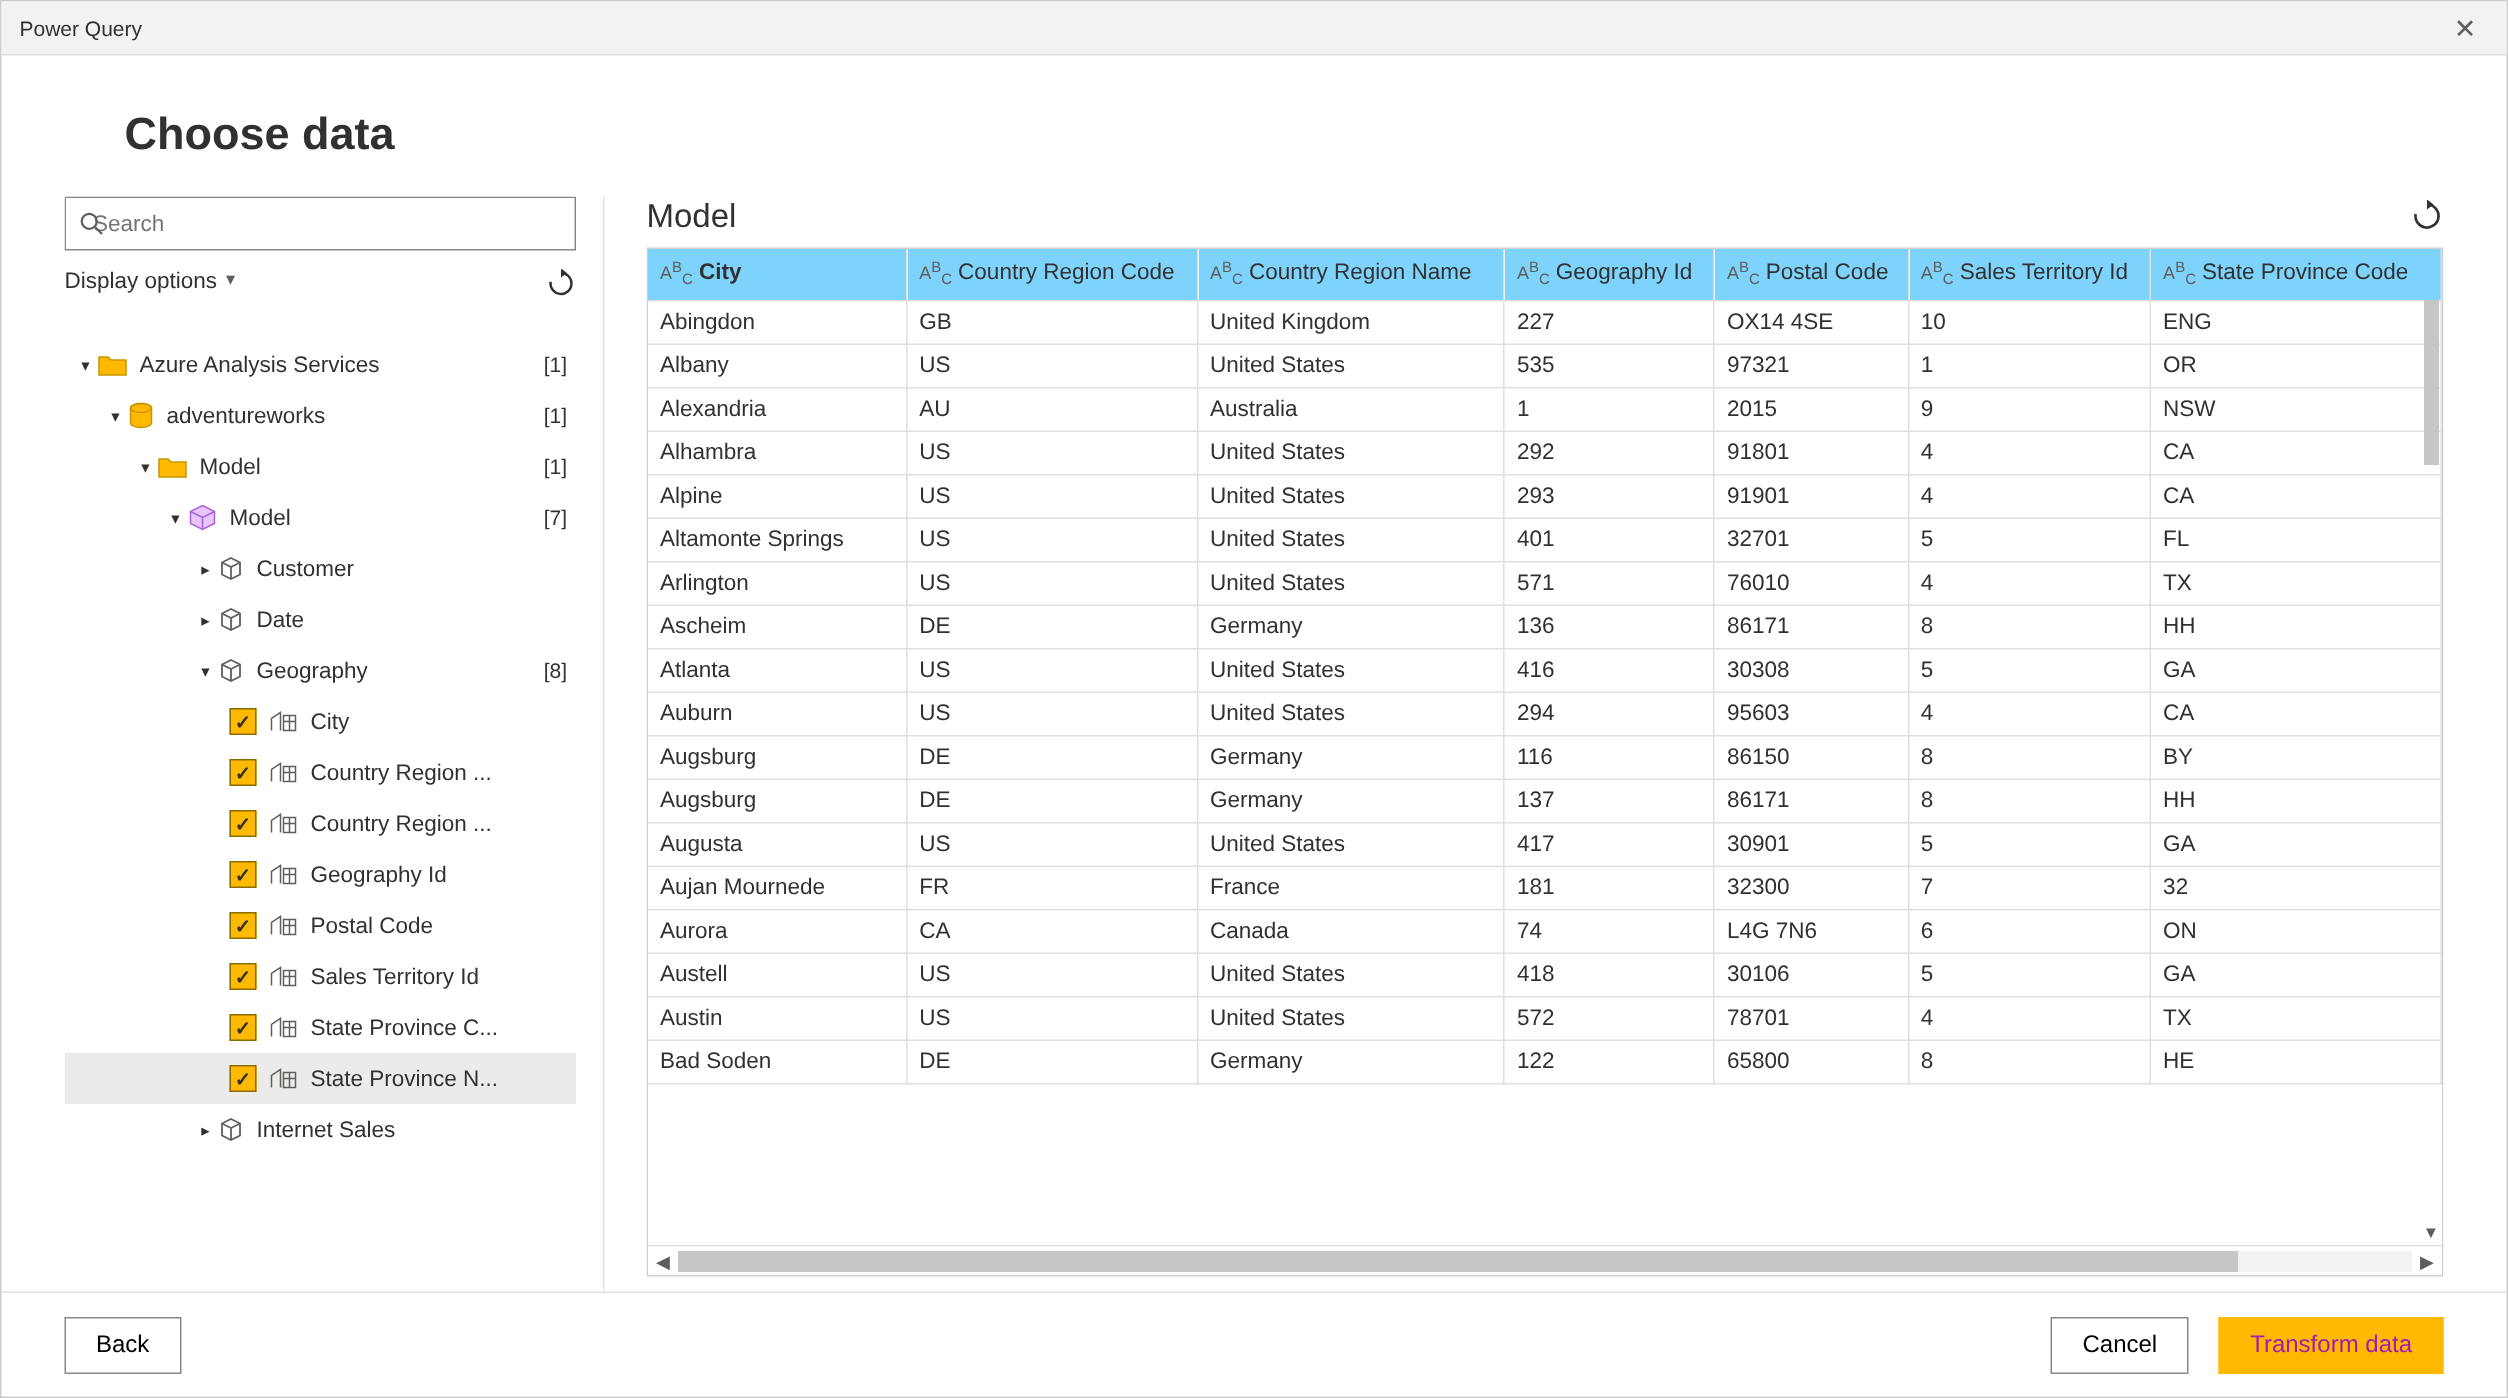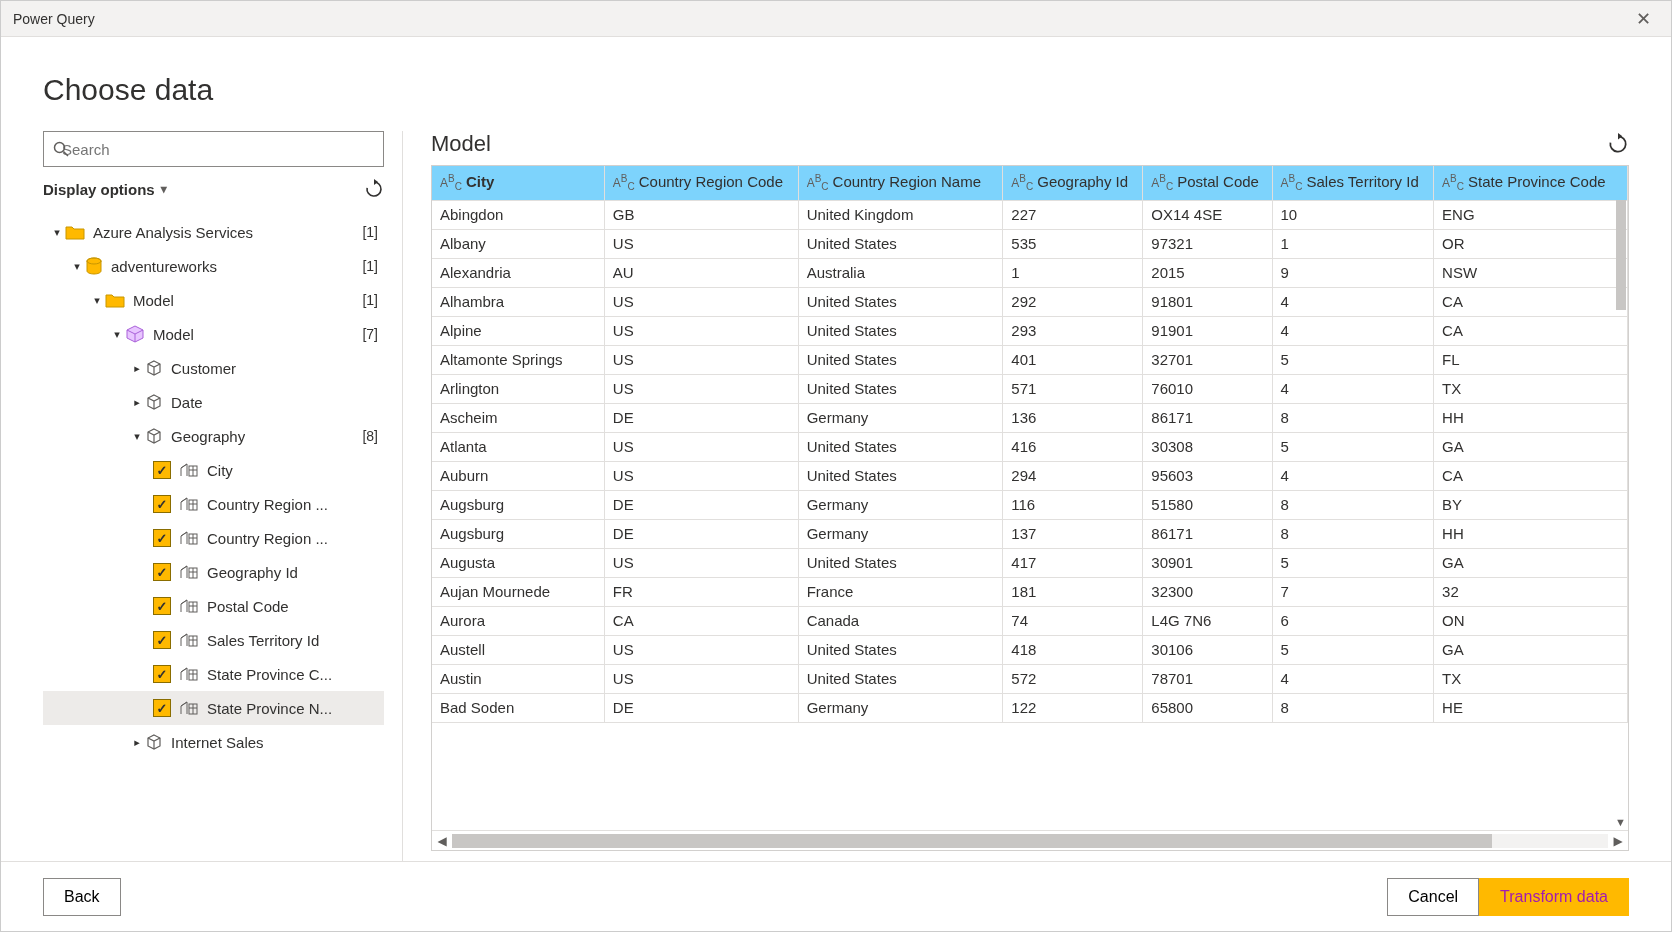--- a/index.html
+++ b/index.html
@@ -23,30 +23,30 @@
 }
 .titlebar-title { font-size: 14px; }
 .titlebar-close { margin-left: auto; font-size: 18px; cursor: pointer; color: #605e5c; padding: 4px 8px;}
 .content {
   flex: 1;
   display: flex;
   flex-direction: column;
   padding: 36px 42px 0 42px;
   overflow: hidden;
 }
-.page-title { font-size: 30px; font-weight: 400; margin-bottom: 24px;}
+.page-title { font-size: 30px; font-weight: 700; margin-bottom: 24px; margin-left: 40px;}
 .body-area { flex:1; display:flex; gap: 28px; overflow:hidden;}
 .left-pane { width: 360px; display:flex; flex-direction:column; border-right:1px solid #e1dfdd; padding-right: 18px; padding-bottom:10px; overflow:hidden;}
 .search-wrap { position:relative; margin-bottom:12px;}
 .search-wrap .search-icon { position:absolute; left:10px; top:50%; transform:translateY(-50%); color:#605e5c; font-size:16px;}
 .search-input {
   width: 100%; height:36px; padding:0 10px 0 18px;
   border:1px solid #8a8886; font-size:15px;
 }
-.display-opts { display:flex; align-items:center; margin-bottom:16px;font-weight:bold; }
+.display-opts { display:flex; align-items:flex-start; margin-bottom:27px; }
 .display-opts-label { font-size:15px; margin-right:6px;}
 .chevron-down { font-size:12px; color:#605e5c;}
 .refresh-btn { margin-left:auto; font-size:20px; cursor:pointer; color:#323130;}
 .tree-wrap { flex:1; overflow-y:auto; position:relative;}
 .tree-wrap::-webkit-scrollbar { width:10px;}
 .tree-wrap::-webkit-scrollbar-thumb { background:#c8c6c4; }
 .tree-node { display:flex; align-items:center; height:34px; padding-right:6px; cursor:pointer;}
 .tree-node.selected { background:#edebe9;}
 .tree-node .expander { width:16px; font-size:11px; color:#323130; display:inline-flex; justify-content:center;}
 .tree-node .tree-icon { margin-right:8px; display:inline-flex; align-items:center;}
@@ -67,21 +67,21 @@
 .table-wrap { flex:1; border:1px solid #d2d0ce; overflow:hidden; display:flex; flex-direction:column; position:relative;}
 .table-scroll { flex:1; overflow:auto;}
 table { border-collapse:collapse; width:100%; table-layout:fixed;}
 th, td { border-right:1px solid #e1dfdd; border-bottom:1px solid #e1dfdd; padding:5px 8px; text-align:left; font-size:15px; white-space:nowrap; overflow:hidden; text-overflow:ellipsis;}
 thead th { background:#7dd3fc; font-weight:400; height:34px;}
 thead th.sorted { font-weight:700;}
 tbody td { height:29px;}
 .type-glyph { font-size:12px; color:#605e5c; margin-right:4px; font-weight:400;}
 .footer {
   height:70px; border-top:1px solid #e1dfdd;
-  display:flex; align-items:center; padding:0 42px; gap:0;
+  display:flex; align-items:center; padding:0 42px; gap:20px;
 }
 .btn { height:38px; padding:0 20px; font-size:16px; border:1px solid #8a8886; background:#fff; cursor:pointer;}
 .btn.primary { background:#ffb900; border-color:#ffb900; font-weight:400; color:#a21caf;}
 .footer .spacer {flex:1;}
 
 .hscroll { height:20px; background:#fff; display:flex; align-items:center; border-top:1px solid #e1dfdd;}
 .hscroll .arrow { width:20px; text-align:center; color:#605e5c; font-size:12px;}
 .hscroll .track { flex:1; height:14px; background:#f3f2f1; position:relative;}
 .hscroll .thumb { position:absolute; left:0; top:0; height:100%; width:90%; background:#c8c6c4;}
 .vscroll-indicator { position:absolute; right:2px; top:34px; width:10px; height:110px; background:#c8c6c4;}
@@ -428,21 +428,21 @@
                     <td>294</td>
                     <td>95603</td>
                     <td>4</td>
                     <td>CA</td>
                   </tr>
                   <tr>
                     <td>Augsburg</td>
                     <td>DE</td>
                     <td>Germany</td>
                     <td>116</td>
-                    <td>51580</td>
+                    <td>86150</td>
                     <td>8</td>
                     <td>BY</td>
                   </tr>
                   <tr>
                     <td>Augsburg</td>
                     <td>DE</td>
                     <td>Germany</td>
                     <td>137</td>
                     <td>86171</td>
                     <td>8</td>

